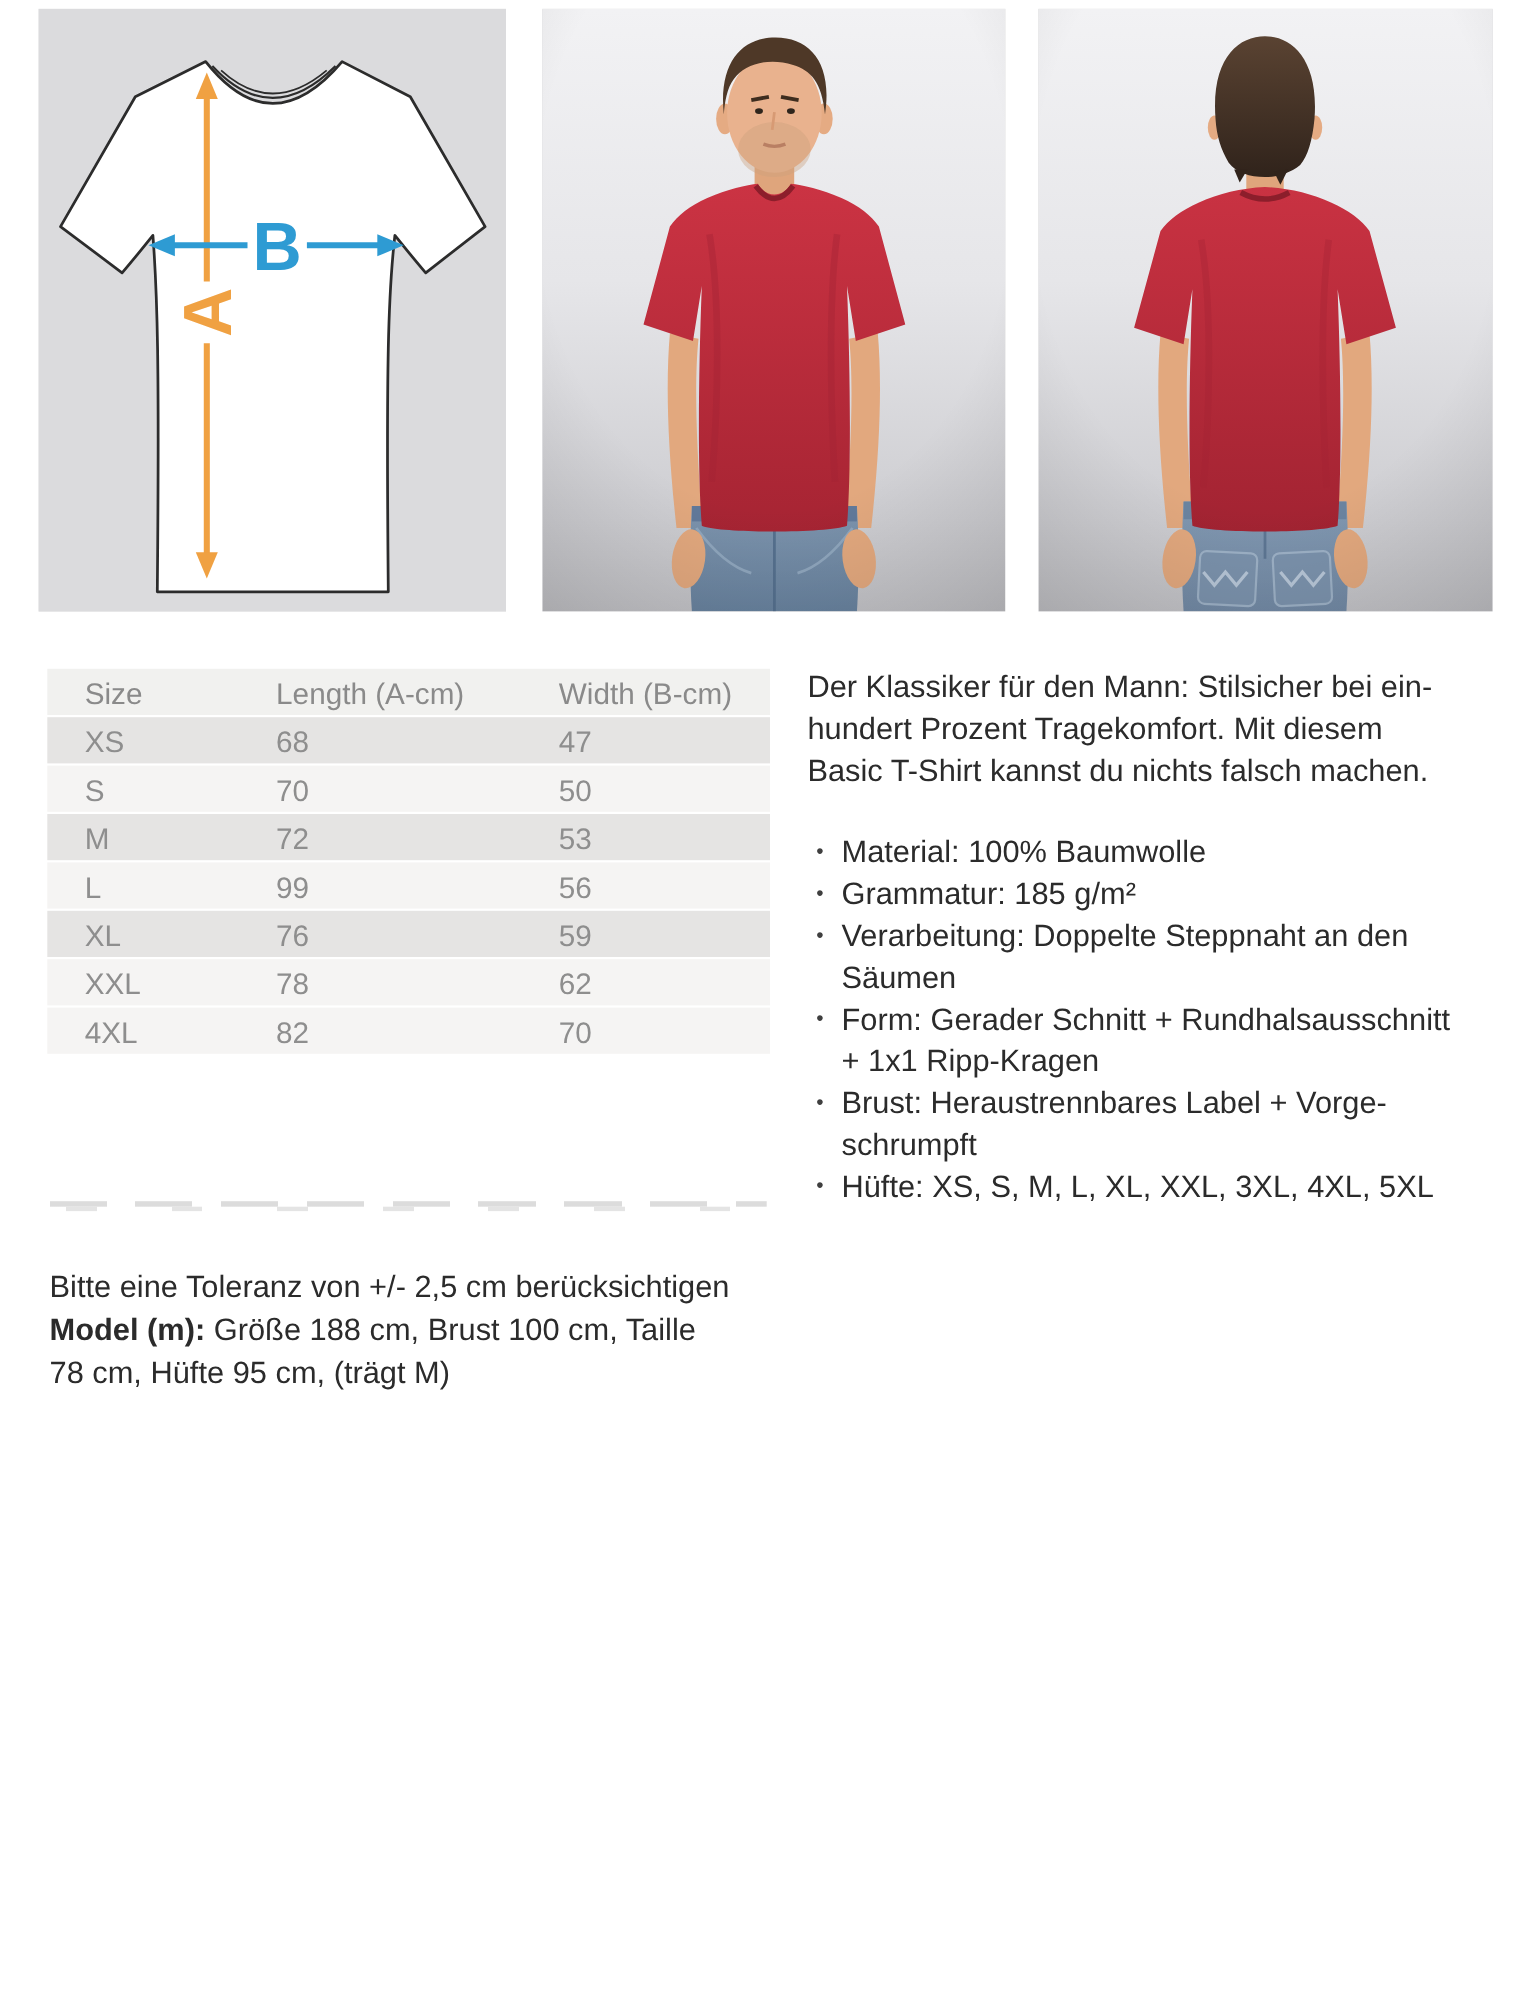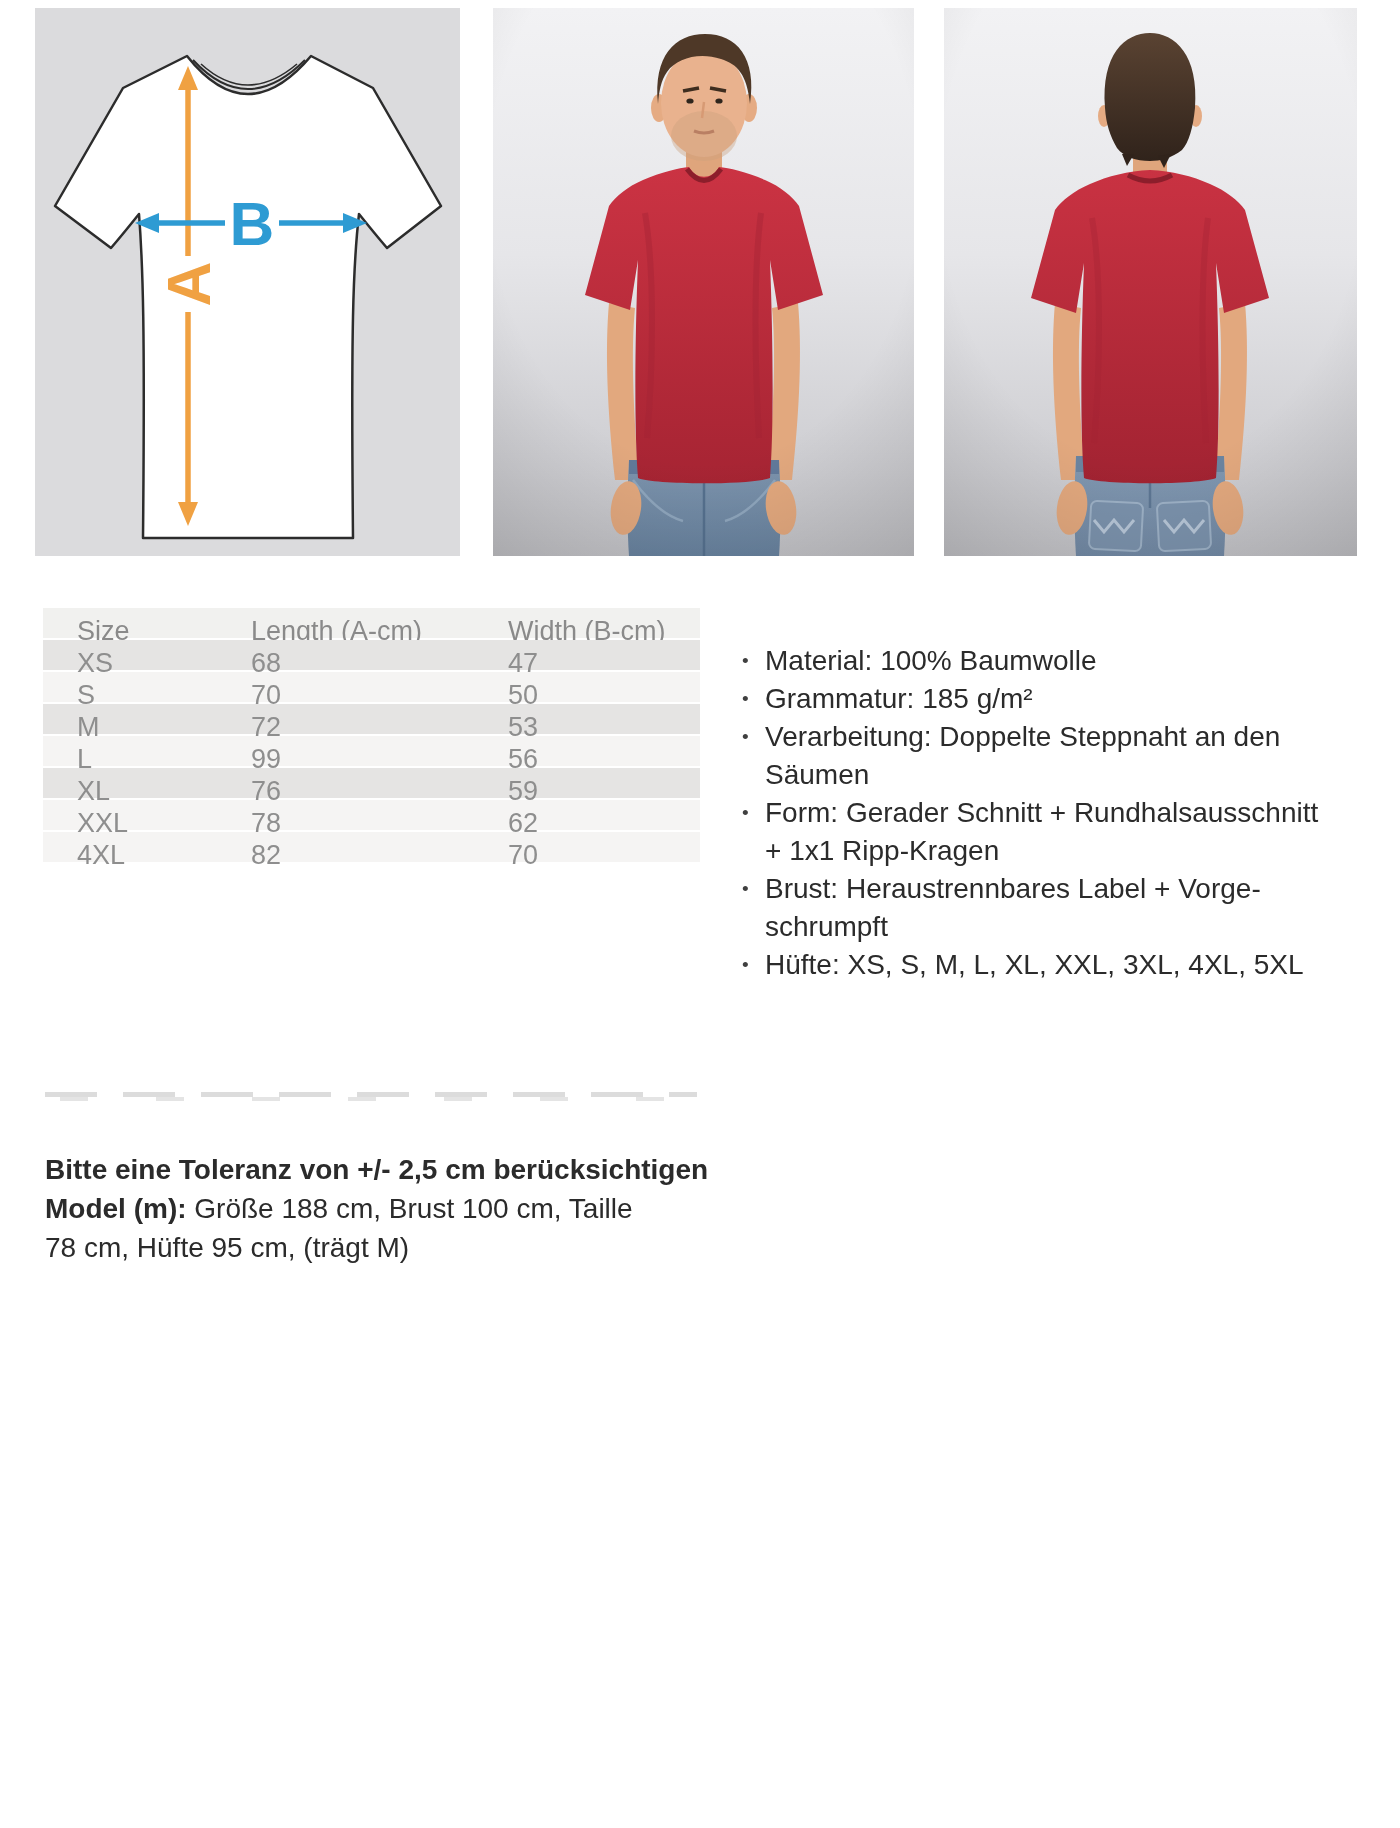--- a/index.html
+++ b/index.html
@@ -9,21 +9,21 @@
     -webkit-font-smoothing:antialiased;overflow:hidden;
   }
   .panel{position:absolute;top:8px;height:548px;overflow:hidden;background:#dbdbdd;}
   #panel-diagram{left:35px;width:425px;}
   #panel-front{left:493px;width:421px;}
   #panel-back{left:944px;width:413px;}
   .panel svg{display:block;width:100%;height:100%;}
 
   
   .size-table{position:absolute;left:43px;top:608px;width:657px;}
-  .trow{position:relative;height:30px;margin-bottom:2px;}
+  .trow{position:relative;height:42px;margin-bottom:2px;}
   .trow span{position:absolute;top:0;line-height:46px;font-size:27px;color:#8e8e8e;white-space:pre;}
   .trow .c1{left:34px;}
   .trow .c2{left:208px;text-align:center;}
   .trow .c3{left:465px;}
   .thead{background:#f1f1ef;}
   .thead span{color:#8a8a8a;}
   .row-odd{background:#e5e4e3;padding-left:24px;}
   .row-even{background:#f5f4f3;}
   .torn1{position:absolute;left:45px;top:1092px;width:652px;height:5px;
     background:repeating-linear-gradient(90deg,#dcdcdc 0 52px,transparent 52px 78px);}
@@ -35,21 +35,21 @@
     font-size:28px;line-height:38px;}
   .desc .intro{white-space:pre;}
   .bullets{margin-top:36px;}
   .bullet{position:relative;padding-left:31px;}
   .bullet .dot{position:absolute;left:8px;top:0;font-size:19px;color:#3f3f3f;line-height:38px;}
   .bullet .btext{display:block;white-space:pre;}
 
   
   .notes{position:absolute;left:45px;top:1150px;width:650px;color:#2b2b2b;
     font-size:28px;line-height:39px;}
-  .notes .tol{white-space:pre;font-weight:bold;}
+  .notes .tol{white-space:pre;}
   .model-label{font-weight:bold;}
   .model-text{white-space:pre;}
 </style>
 </head>
 <body>
 
 <div class="panel" id="panel-diagram">
   <svg viewBox="0 0 425 548">
     <rect x="0" y="0" width="425" height="548" fill="#dbdbdd"></rect>
 
@@ -248,20 +248,23 @@
   <div class="trow row-even">
     <span class="c1">4XL</span>
     <span class="c2">82</span>
     <span class="c3">70</span>
   </div>
 </div>
 <div class="torn1"></div>
 <div class="torn2"></div>
 
 <div class="desc">
+  <div class="intro">Der Klassiker für den Mann: Stilsicher bei ein-
+hundert Prozent Tragekomfort. Mit diesem
+Basic T-Shirt kannst du nichts falsch machen.</div>
   <div class="bullets">
     <div class="bullet">
       <span class="dot">•</span>
       <span class="btext">Material: 100% Baumwolle</span>
     </div>
     <div class="bullet">
       <span class="dot">•</span>
       <span class="btext">Grammatur: 185 g/m²</span>
     </div>
     <div class="bullet">

